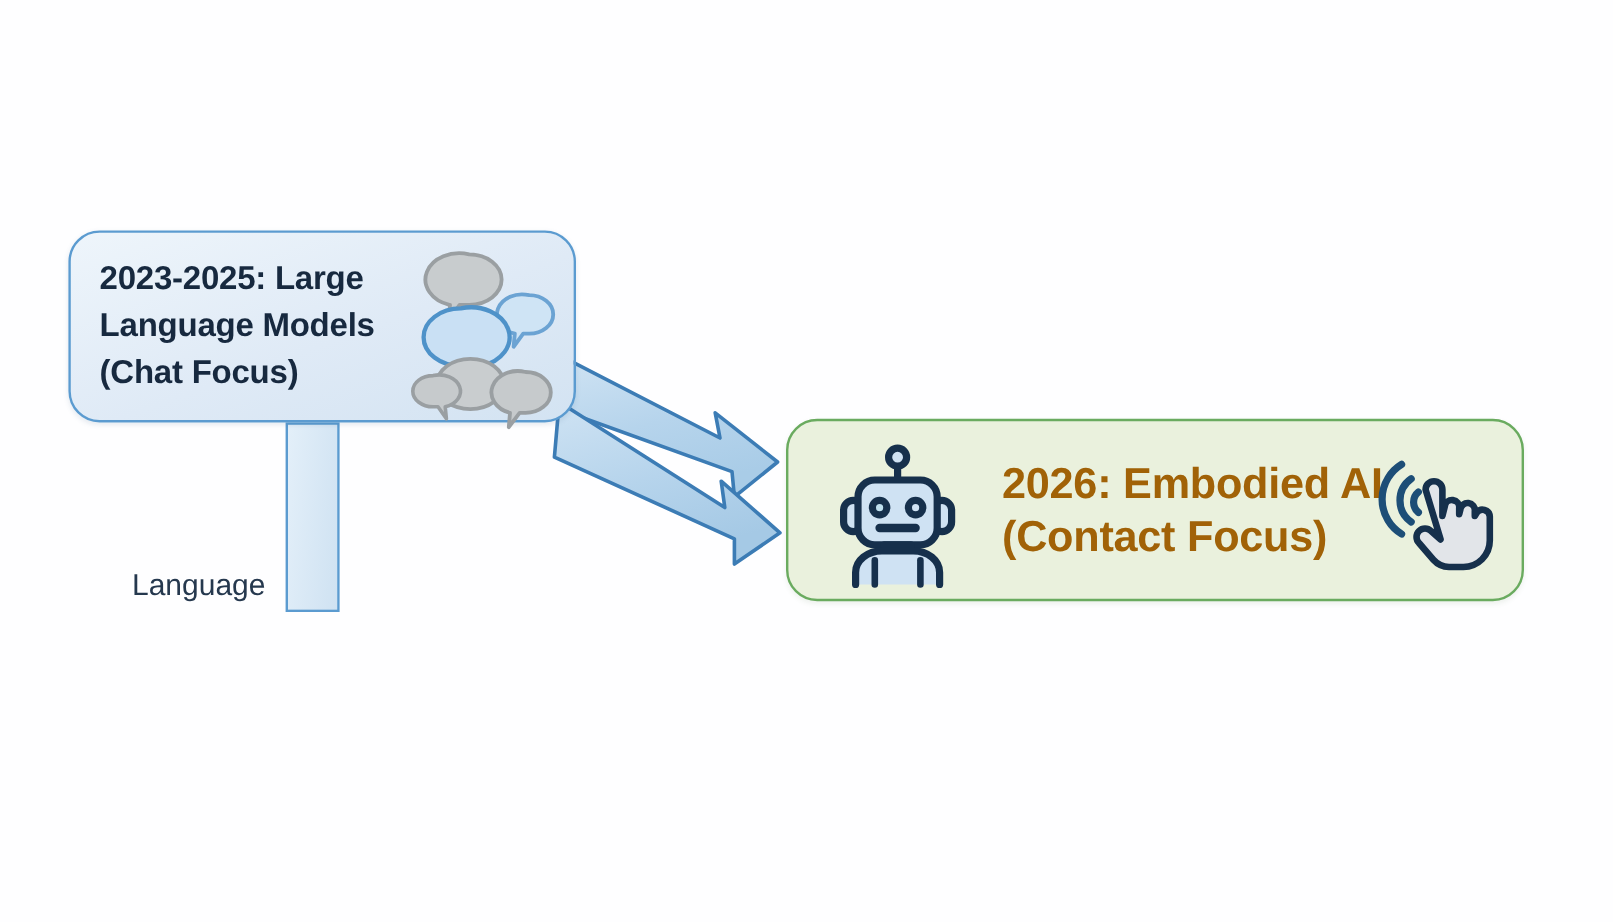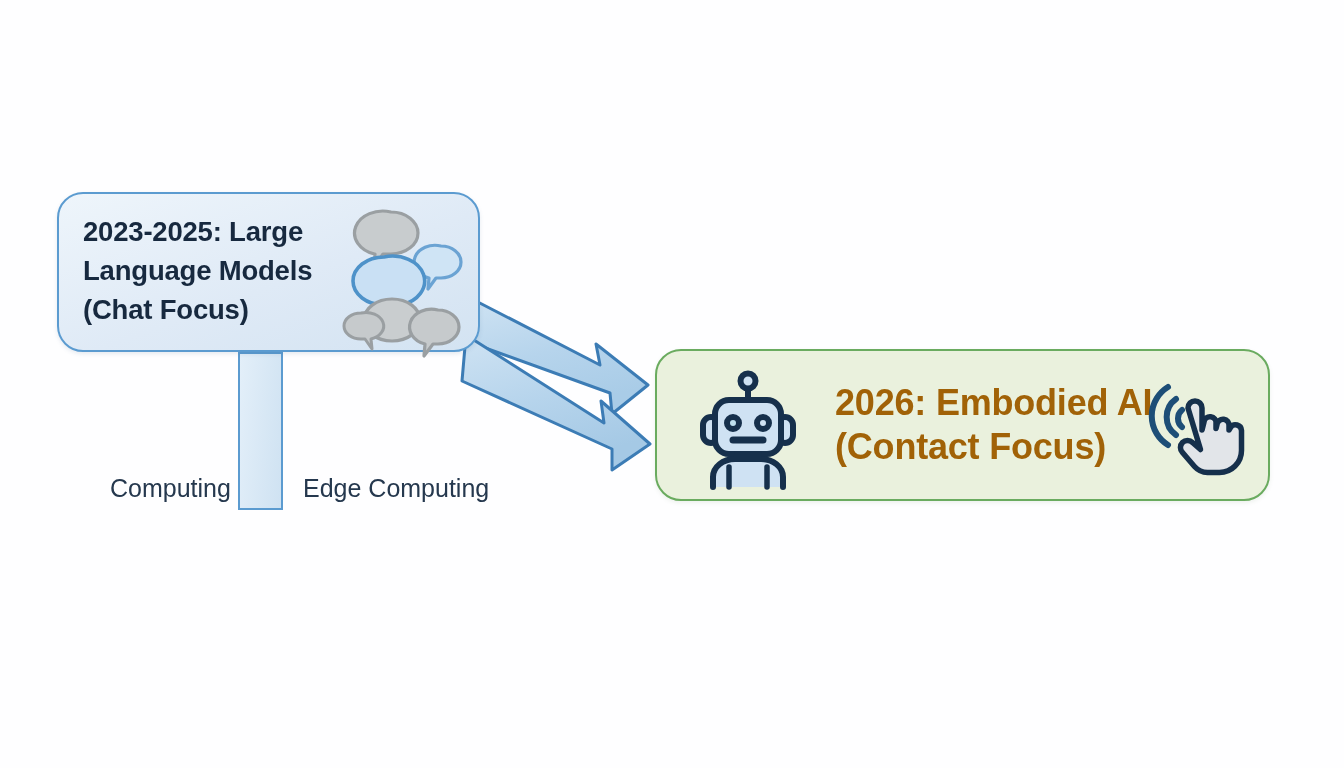--- a/index.html
+++ b/index.html
@@ -266,18 +266,17 @@
                    a18,18 0 0 1 -13,-6
                    l-12,-14
                    a7,7 0 0 1 10,-10
                    l8,7
                    Z" fill="#e2e5e9"></path>
         </g>
       </svg>
     </div>
   </div>
 
-  <div class="label label-causality">Computing</div>
-
-  <div class="label label-edge">Edge Computing</div>
+  <div class="label label-causality">Language</div>
+
 
 
 </div>
 
 </body></html>

